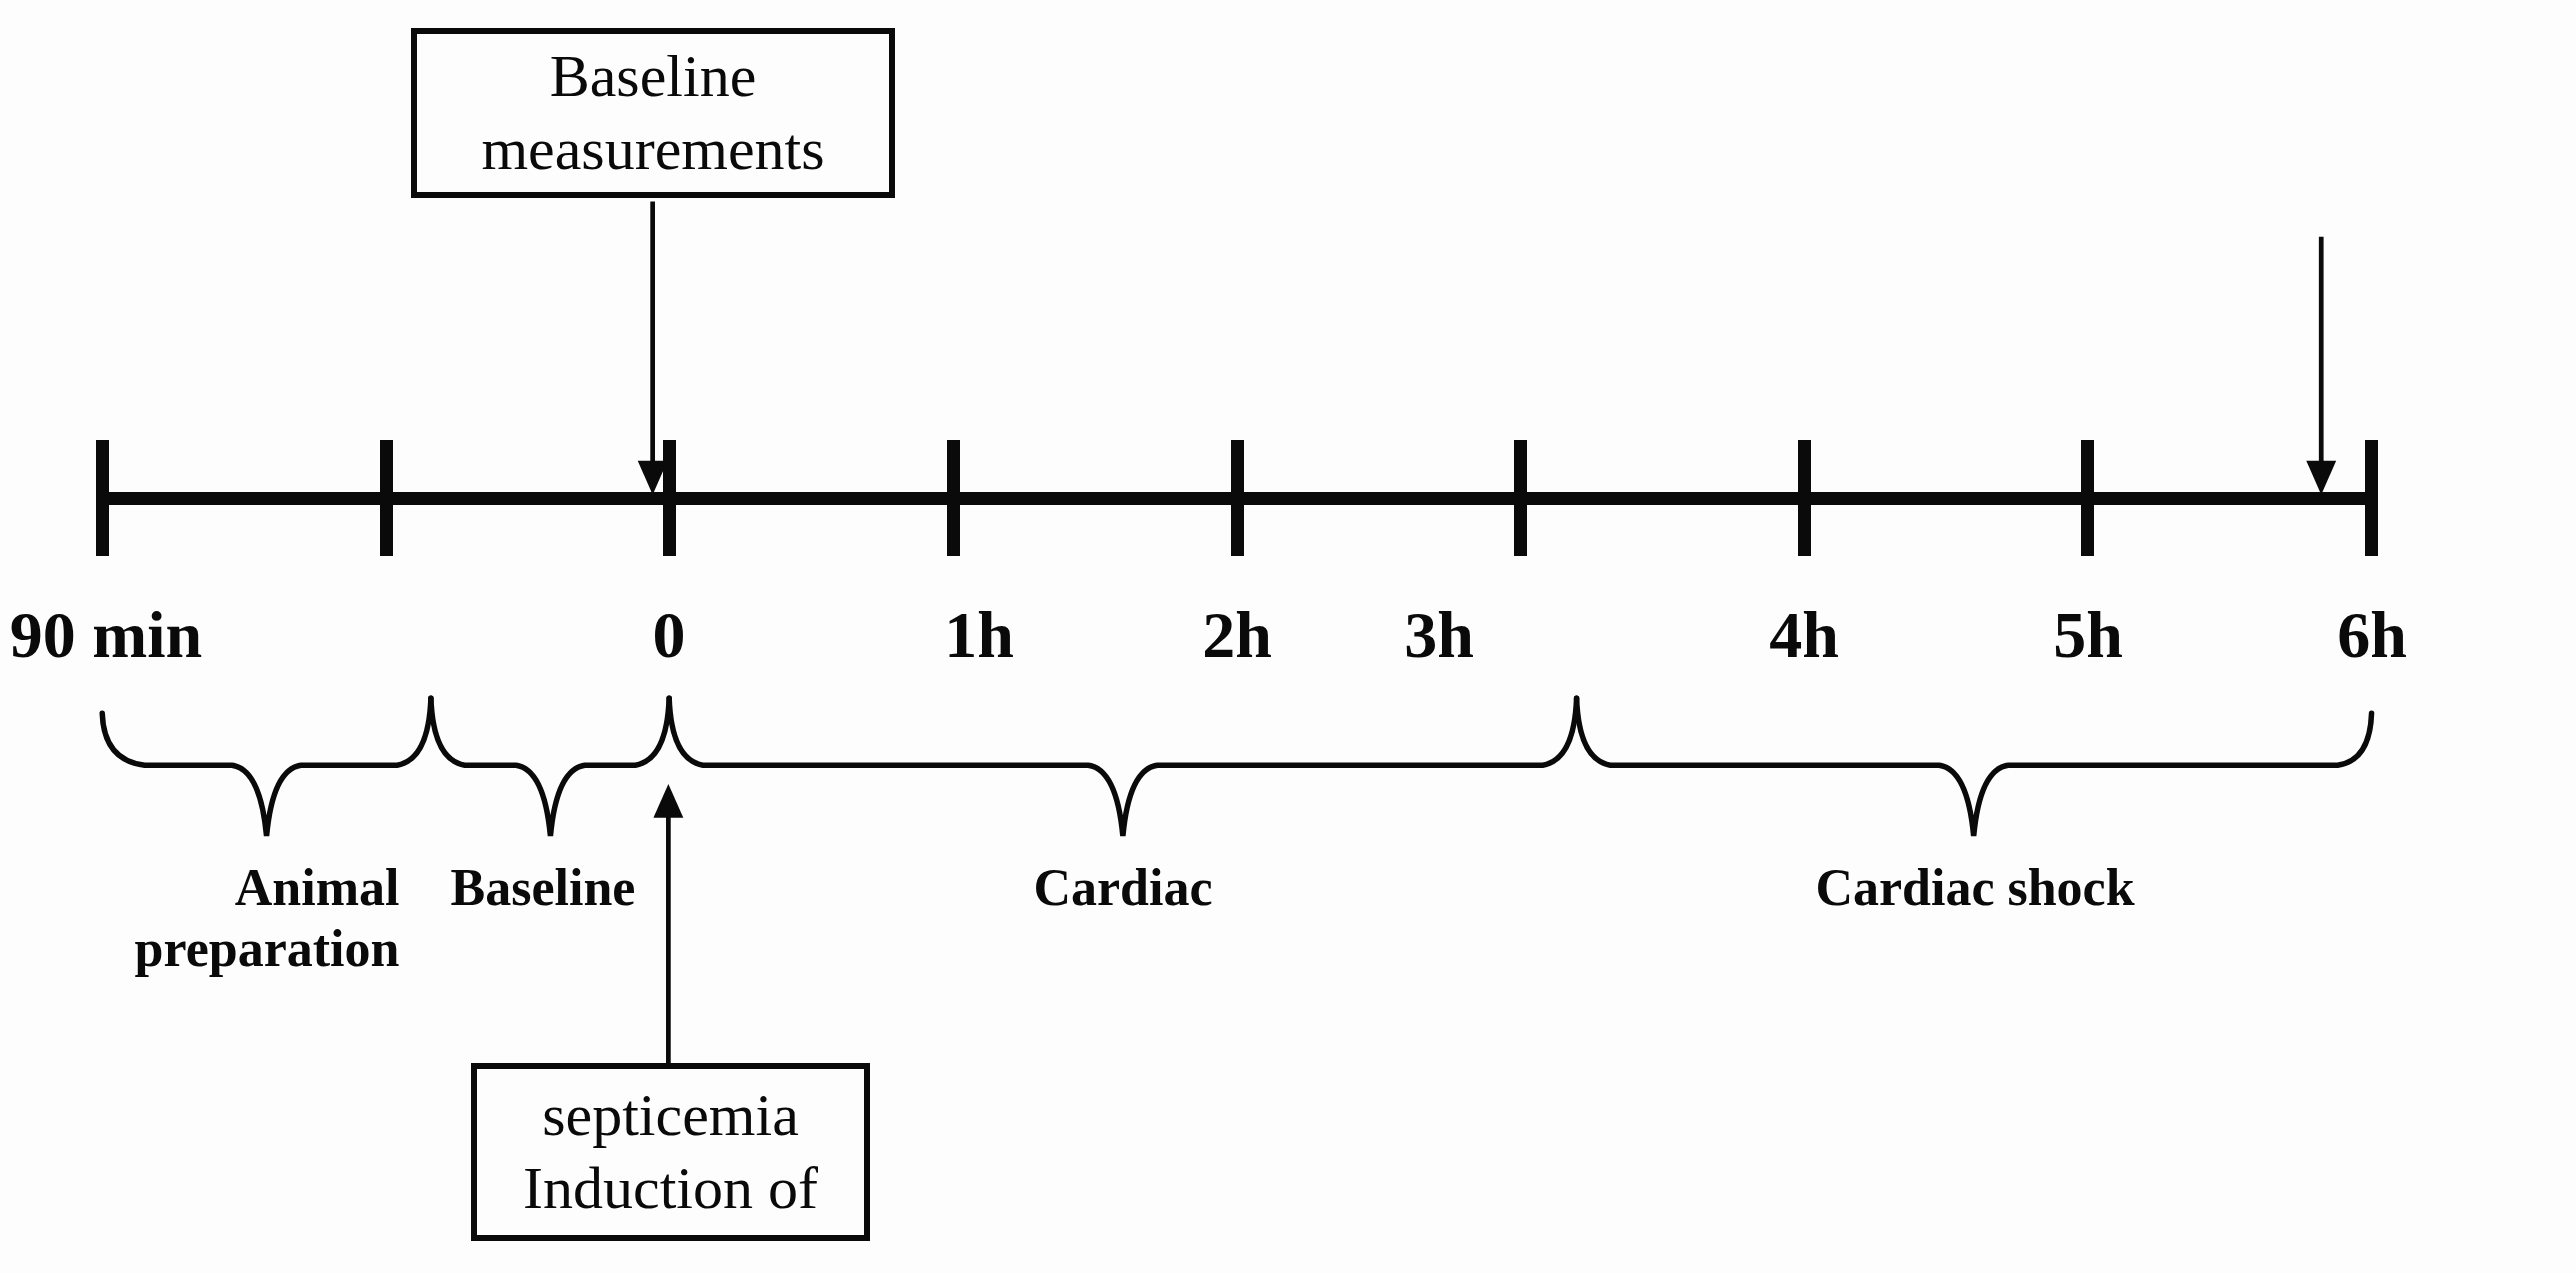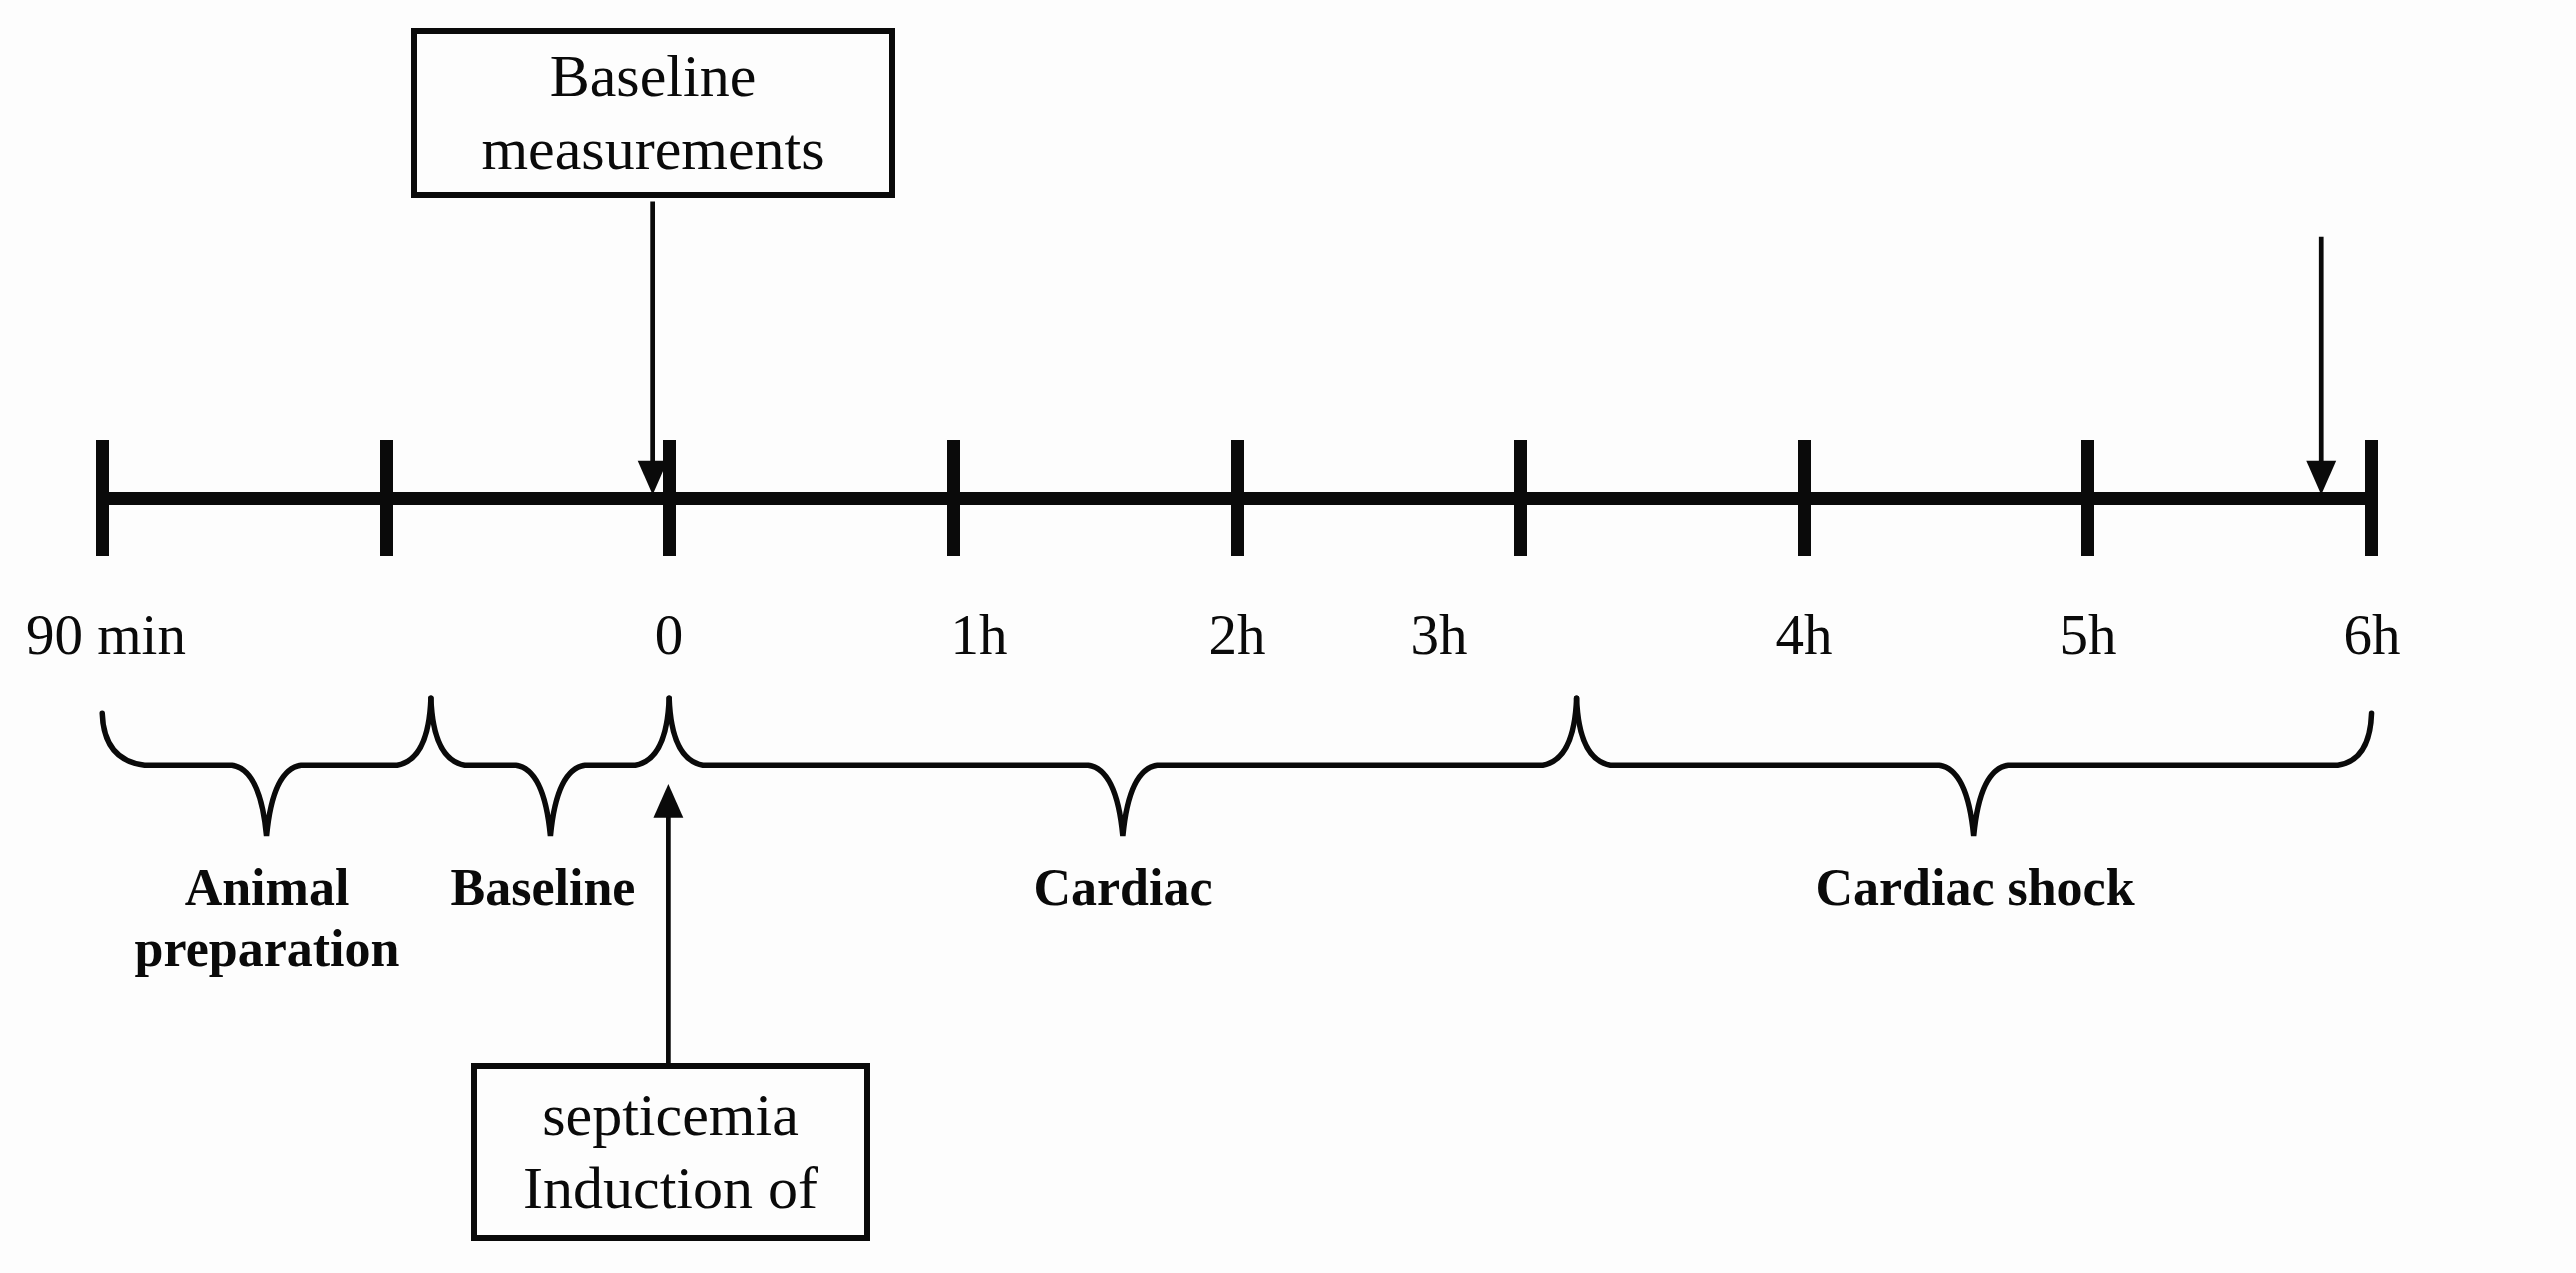--- a/index.html
+++ b/index.html
@@ -32,22 +32,22 @@
   .tick {
     position: absolute;
     top: 440px;
     width: 12.6px; height: 116px;
     background: #0a0a0a;
   }
   .tick-label {
     position: absolute;
     top: 600px;
     transform: translateX(-50%);
-    font-size: 57px;
-    font-weight: 400;
+    font-size: 66px;
+    font-weight: 700;
     line-height: 69px;
     white-space: nowrap;
     text-align: left;
   }
   
   .callout {
     position: absolute;
     border: 6.3px solid #0a0a0a;
     background: #fdfdfd;
     display: flex;
@@ -65,21 +65,21 @@
   .phase-label {
     position: absolute;
     top: 857px;
     transform: translateX(-50%);
     text-align: center;
     font-size: 52px;
     font-weight: 700;
     line-height: 61px;
     white-space: nowrap;
   }
-  .phase-label .line { display: block; }
+  .phase-label .line { display: block; text-align: right; }
 </style>
 </head>
 <body>
 
 <div class="canvas">
 
   <svg class="svg-layer" viewBox="0 0 3276 1620">
     <g stroke="#0a0a0a" stroke-width="7" fill="none" stroke-linecap="round">
       <path d="M 130 907 Q 132 967 184 973 L 295 973 Q 331 978 339 1063 Q 347 978 383 973 L 505 973 Q 545 966 548 888"></path>
       <path d="M 548 888 Q 551 966 591 973 L 656 973 Q 692 978 700 1063 Q 708 978 744 973 L 808 973 Q 848 966 851 888"></path>

